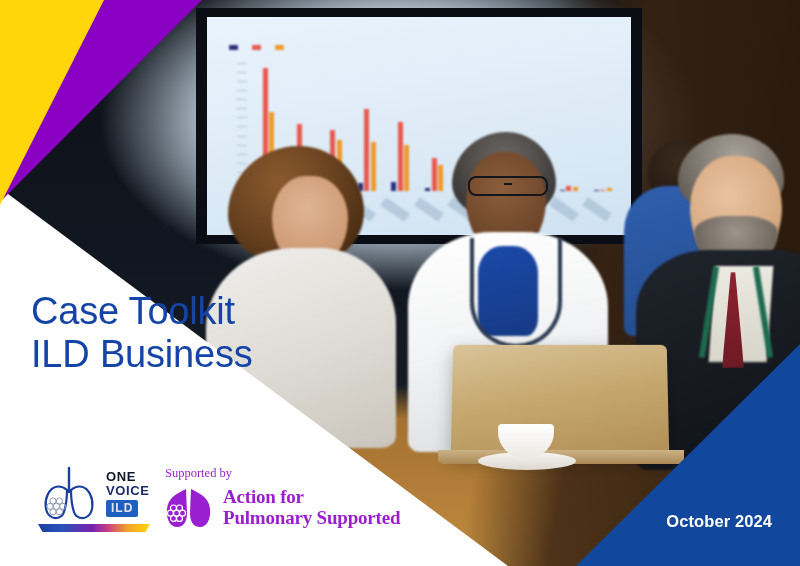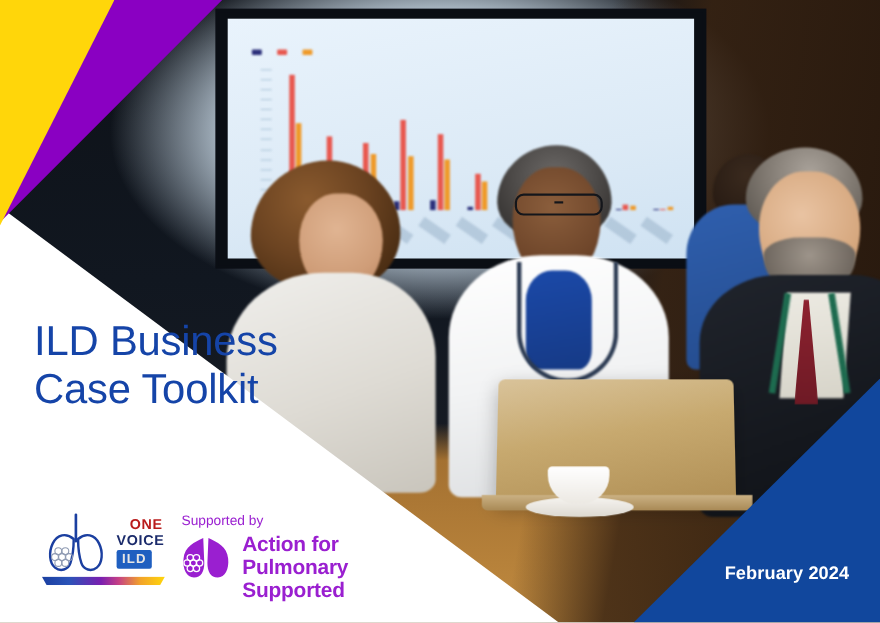--- a/index.html
+++ b/index.html
@@ -193,32 +193,32 @@
   .subtitle{
     position:absolute;left:31px;top:396px;width:300px;
     font-size:14.5px;line-height:1.5;
     color:#222b33;
   }
 
   
   .ovild{position:absolute;left:36px;top:462px;width:120px;height:82px;}
   .ovild .lungs{position:absolute;left:0;top:2px;width:66px;height:58px;}
   .ovild .one{position:absolute;left:70px;top:8px;font-size:13px;font-weight:700;
-      color:#b91c1c;letter-spacing:.6px;line-height:1.05;font-family:"Liberation Sans",sans-serif;margin-left:12px;}
+      color:#0f172a;letter-spacing:.6px;line-height:1.05;font-family:"Liberation Sans",sans-serif;}
   .ovild .voice{position:absolute;left:70px;top:22px;font-size:13px;font-weight:700;
       color:#1b2b6b;letter-spacing:.6px;line-height:1.05;}
   .ovild .ild{position:absolute;left:70px;top:38px;background:#1f5fc0;color:#e5e5e5;
       font-size:12px;font-weight:700;letter-spacing:1px;padding:1px 5px 2px;border-radius:2px;}
   .ovild .bar{position:absolute;left:2px;top:62px;width:112px;height:8px;
       border-radius:0 0 4px 4px;
       background:linear-gradient(90deg,#1b3fa0 0%,#2a53b8 22%,#7a1fb0 48%,#c43f86 62%,#f2a32a 80%,#ffd60a 100%);
       clip-path:polygon(0 0,100% 0,96% 100%,4% 100%);}
 
   
-  .apf{position:absolute;left:164px;top:466px;width:240px;height:74px;}
+  .apf{position:absolute;left:164px;top:466px;width:240px;height:74px;font-family:Liberation Serif, serif;}
   .apf .sup{font-size:12.5px;color:#9a1fd0;font-weight:400;margin:0 0 6px 1px;}
   .apf .row{display:flex;align-items:flex-start;gap:9px;}
   .apf .name{font-size:19px;line-height:1.1;font-weight:700;color:#9a1fd0;letter-spacing:-.2px;}
 
   .date{
     position:absolute;right:28px;top:512px;
     color:#ffffff;font-size:16.5px;font-weight:700;letter-spacing:.1px;
   }
 </style>
 </head>
@@ -361,22 +361,22 @@
     <div class="saucer"></div>
     <div class="cup"></div>
   </div>
 
   <div class="white-lower"></div>
   <div class="purple-band"></div>
   <div class="yellow-tri"></div>
   <div class="blue-tri"></div>
 
   <div class="title">
+    <div>Case Toolkit</div>
     <div>ILD Business</div>
-    <div>Case Toolkit</div>
   </div>
 
 
   <div class="ovild">
     <svg class="lungs" viewBox="0 0 66 58">
       <path d="M33 4 v24" stroke="#1b3fa0" stroke-width="2.4" fill="none" stroke-linecap="round"></path>
       <path d="M31 26 C24 20 16 22 12 30 C8 38 9 48 14 52 C19 56 26 54 28 48 C30 42 31 34 31 26 Z" fill="#ffffff" stroke="#1b3fa0" stroke-width="2.2" stroke-linejoin="round"></path>
       <path d="M35 26 C42 20 50 22 54 30 C58 38 57 48 52 52 C47 56 40 54 38 48 C36 42 35 34 35 26 Z" fill="#ffffff" stroke="#1b3fa0" stroke-width="2.2" stroke-linejoin="round"></path>
       <g fill="none" stroke="#8f9bb3" stroke-width="1">
         <circle cx="17" cy="37" r="3.1"></circle>
@@ -410,15 +410,15 @@
             <circle cx="15.5" cy="31.4" r="3"></circle>
         </g>
       </svg>
       <div class="name">
         <div>Action for</div>
         <div>Pulmonary Supported</div>
       </div>
     </div>
   </div>
 
-  <div class="date">February 2024</div>
+  <div class="date">October 2024</div>
 
 </div>
 
 </body></html>

